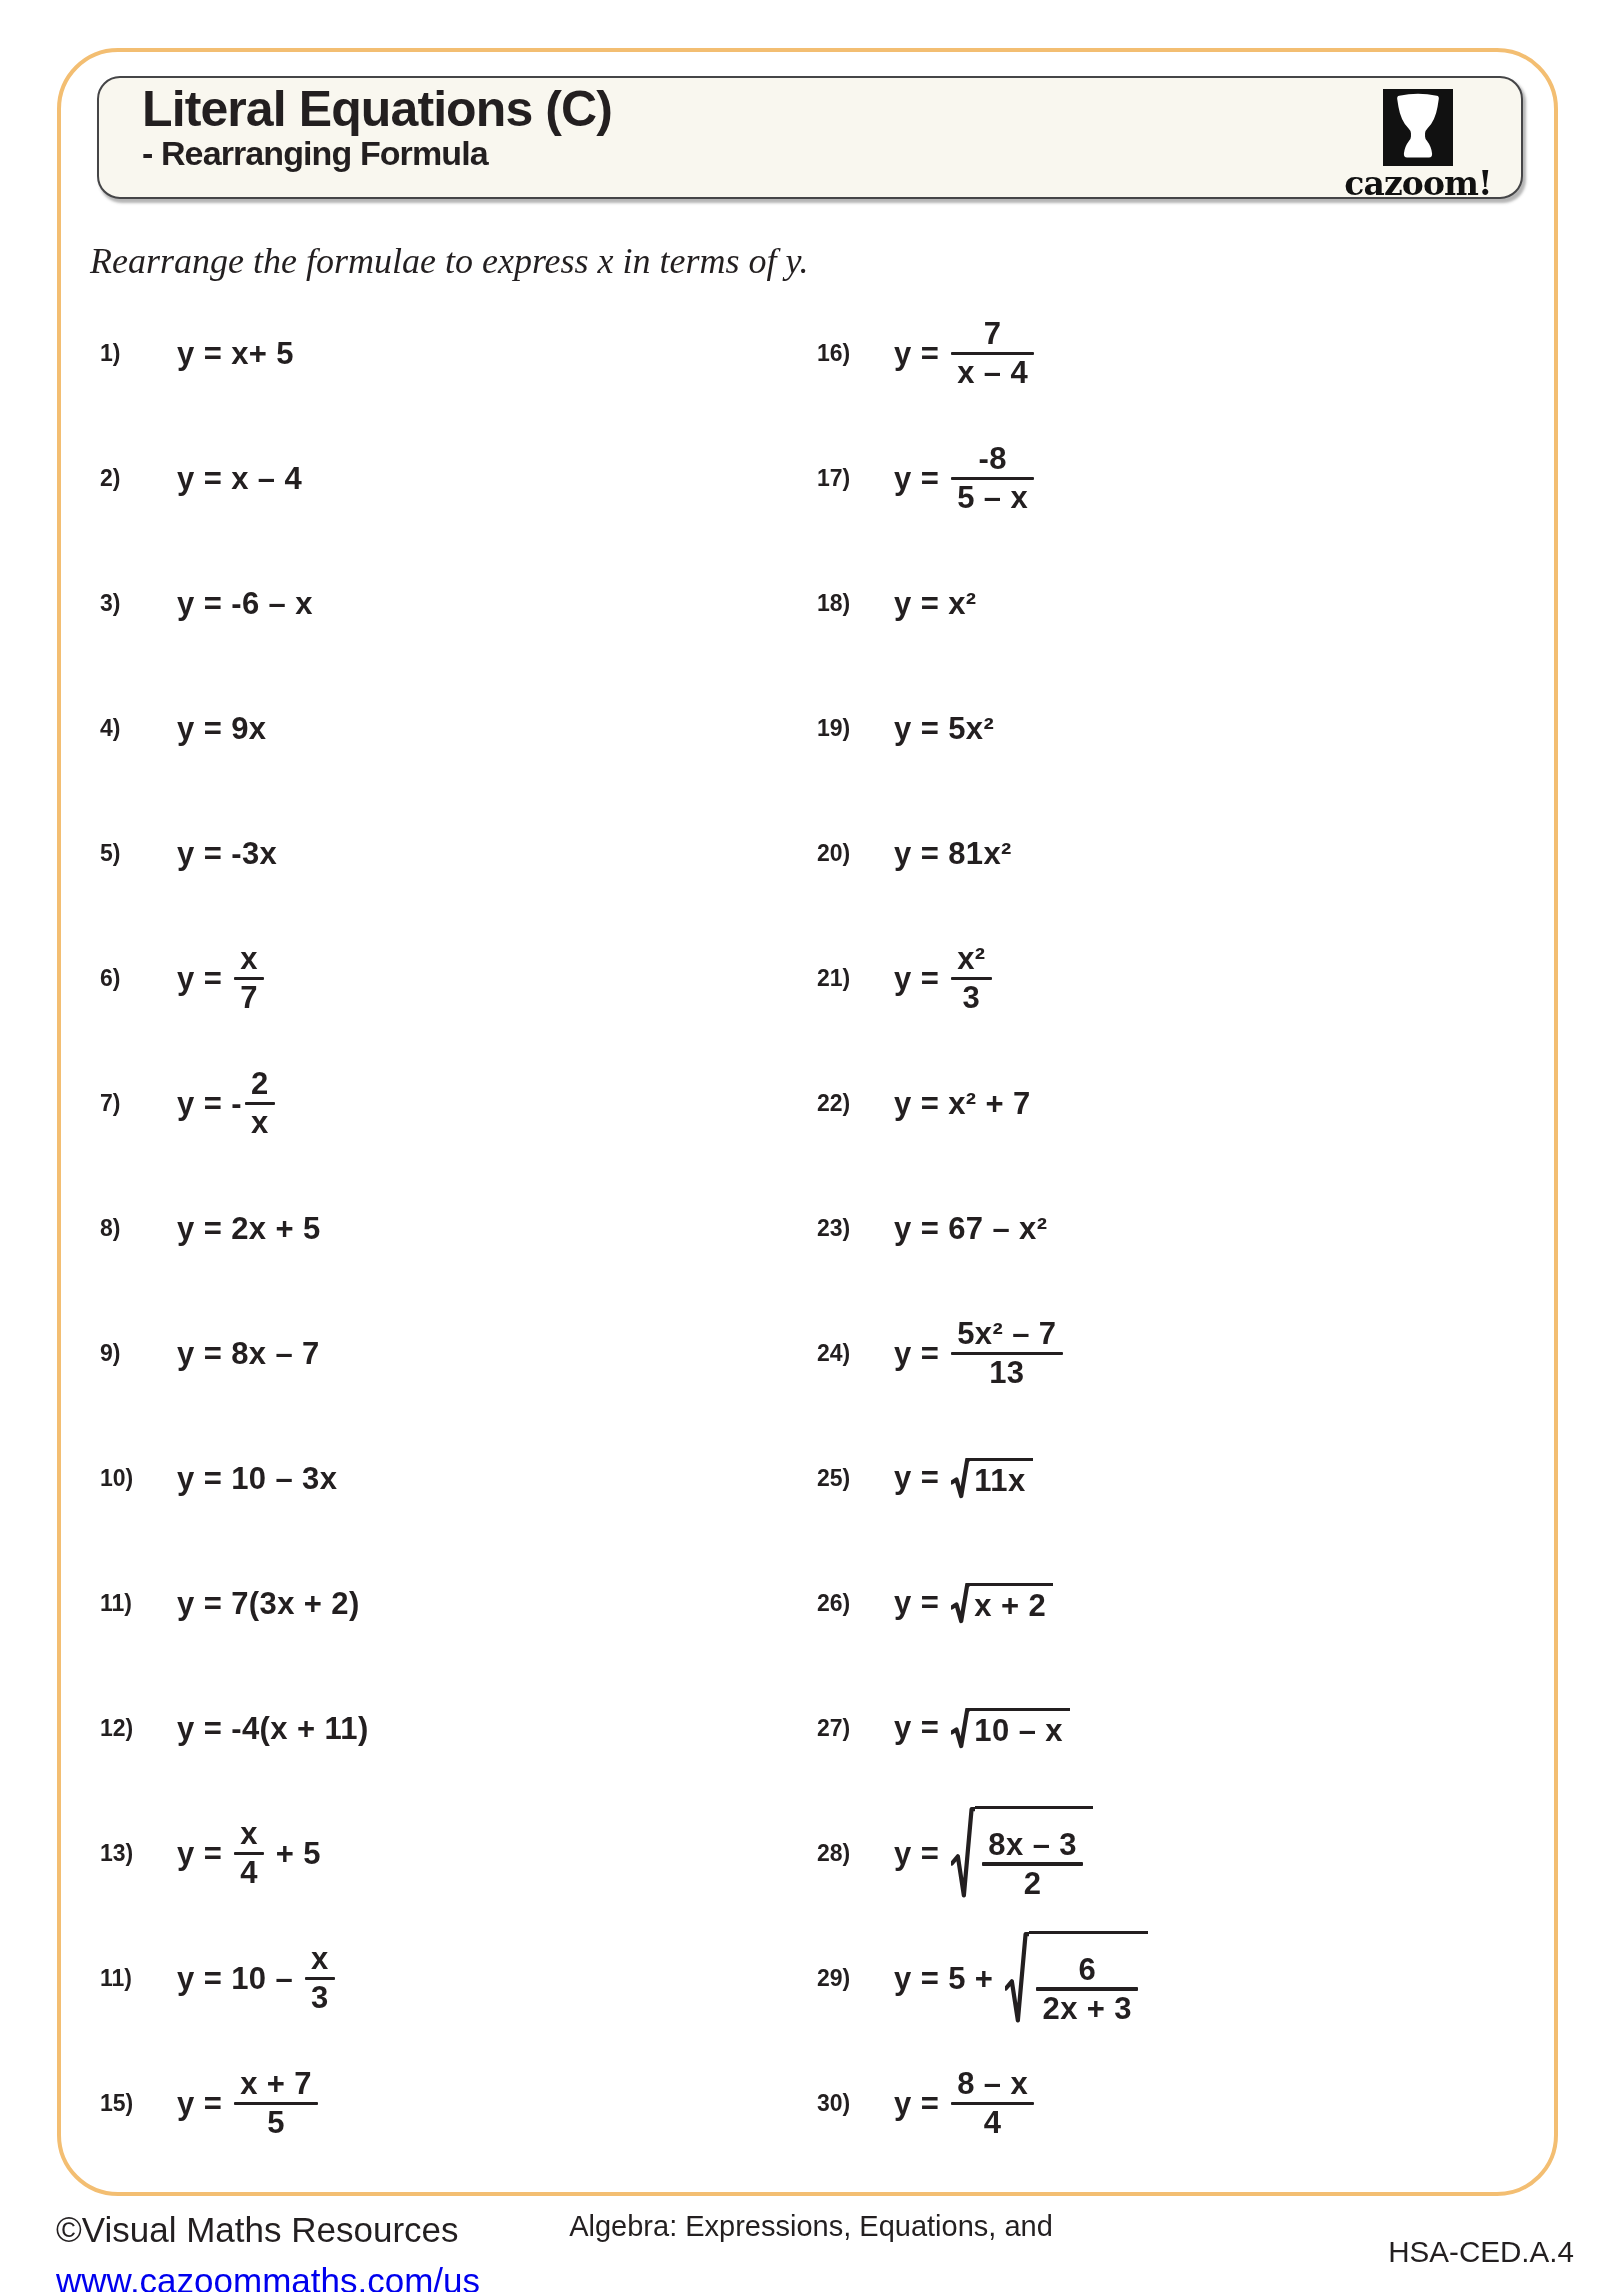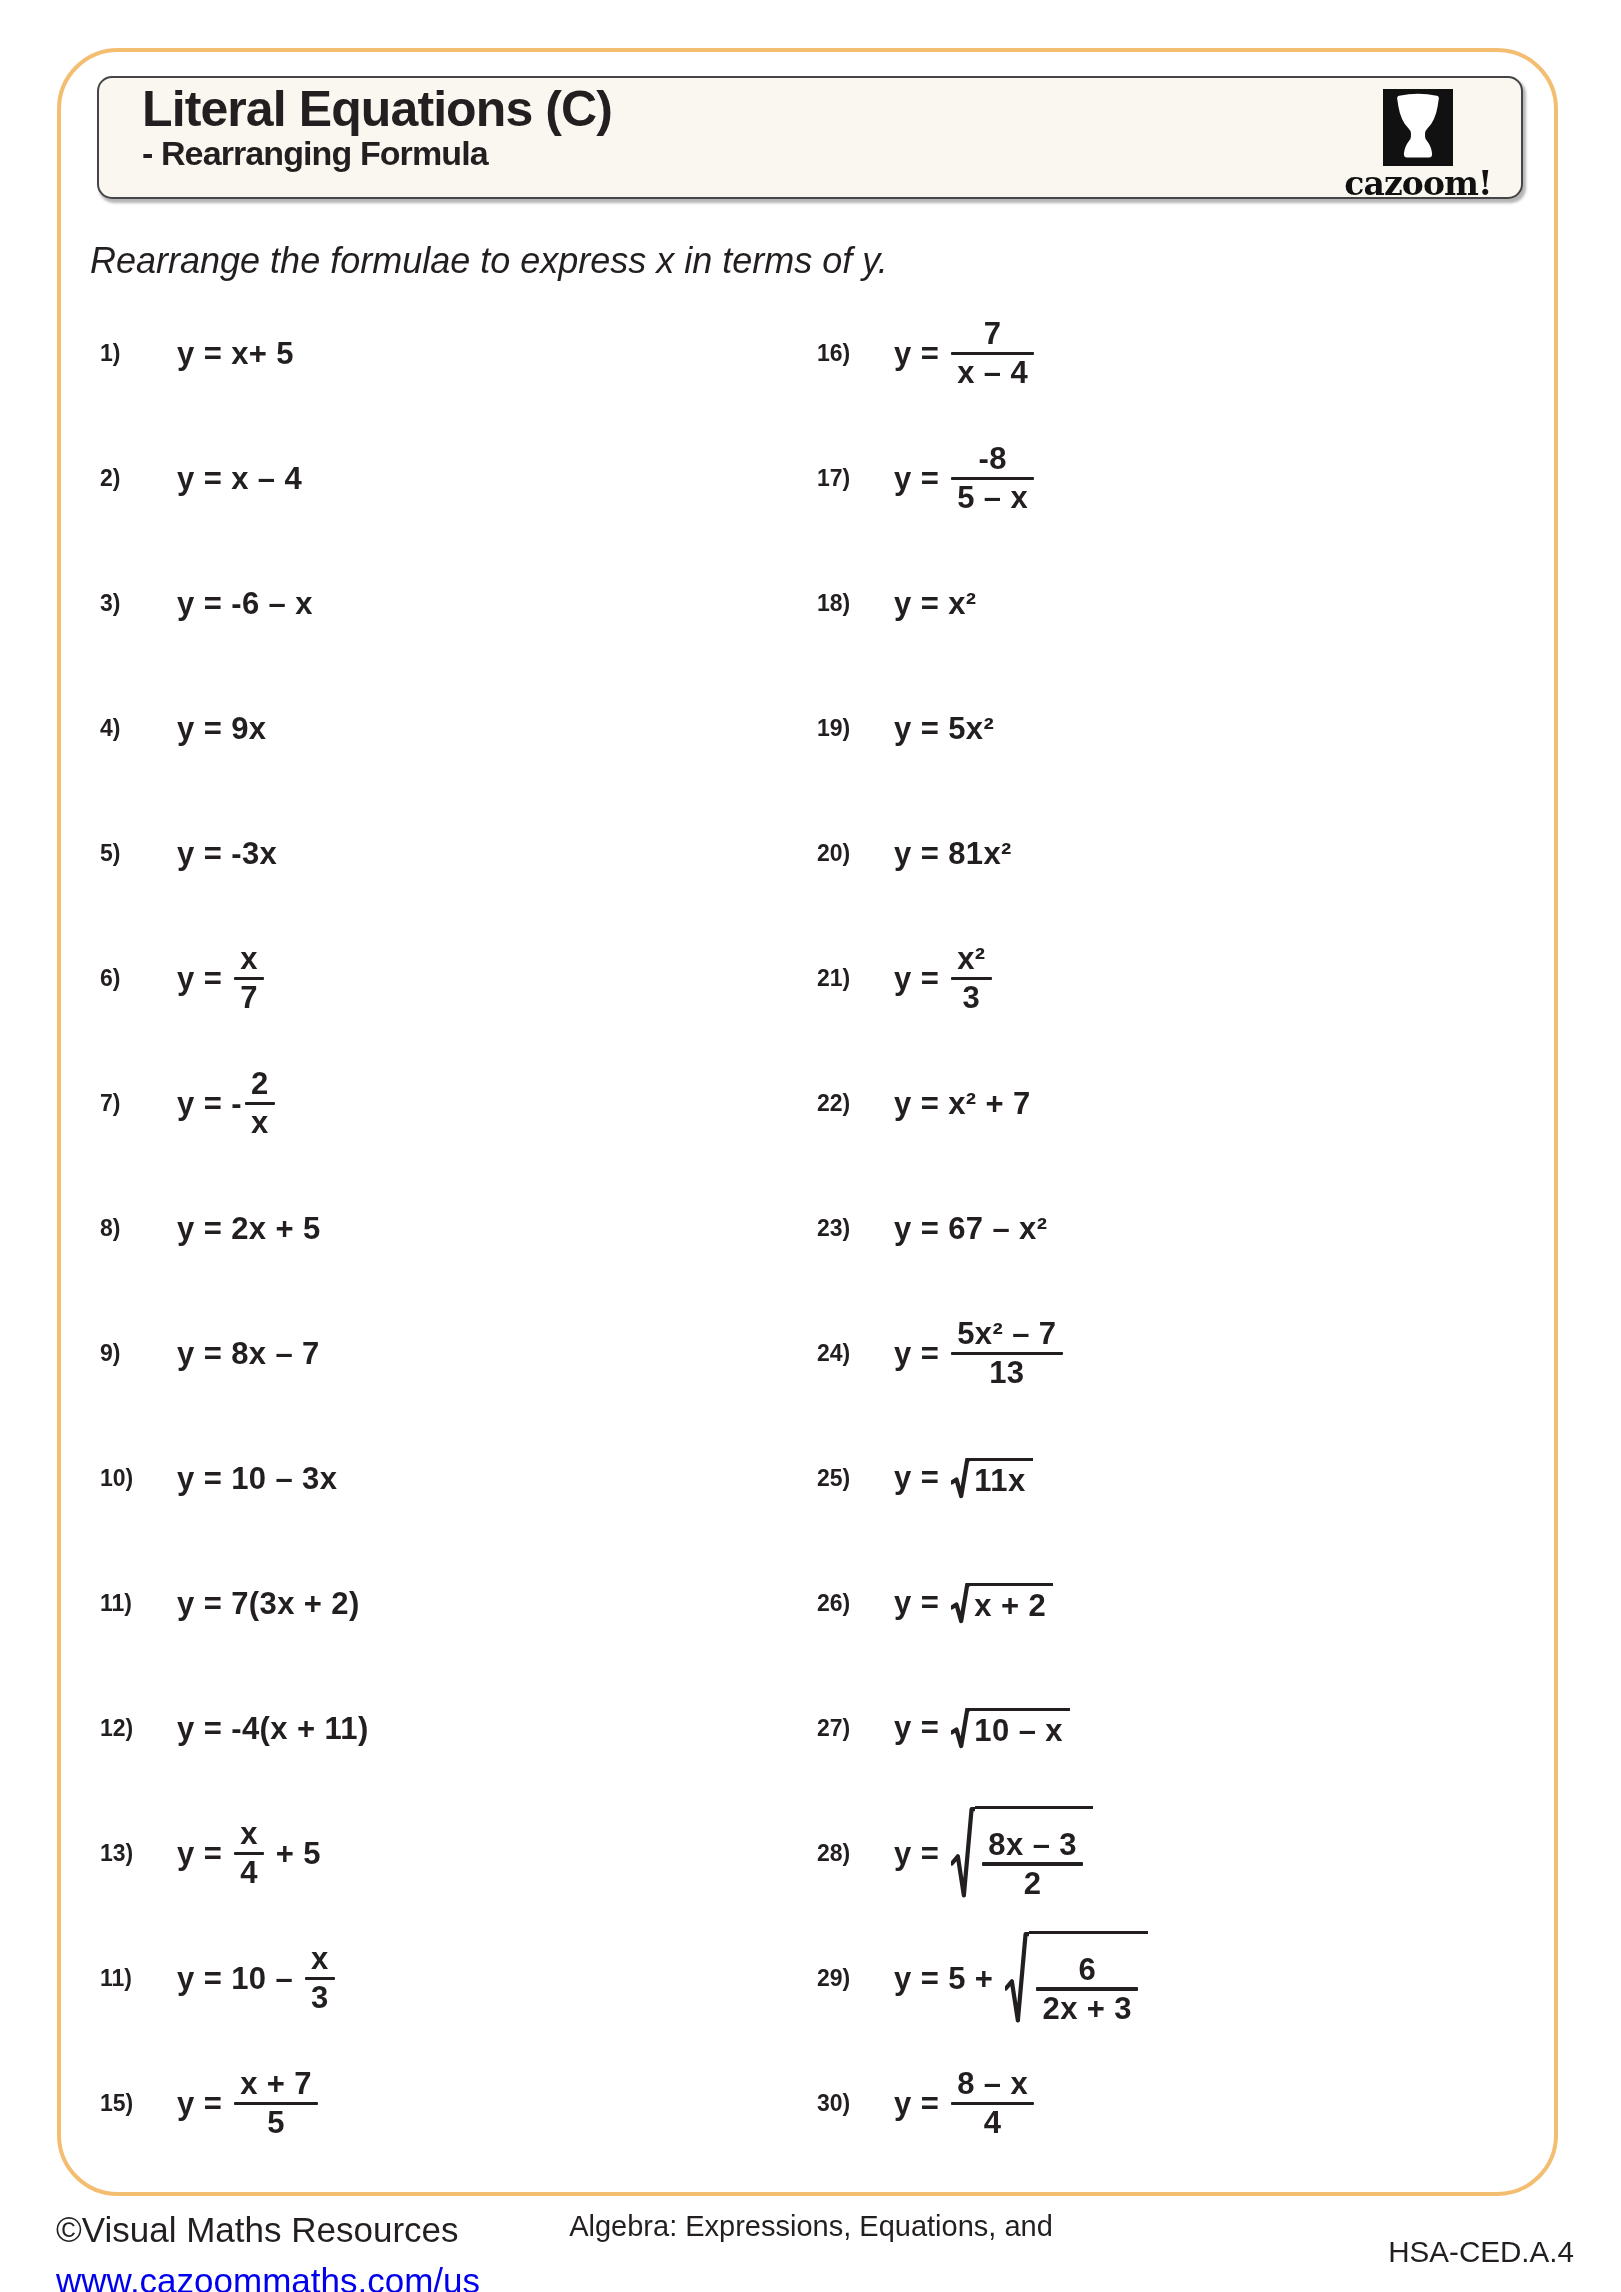--- a/index.html
+++ b/index.html
@@ -7,31 +7,31 @@
   body { font-family:"Liberation Sans", sans-serif; color:var(--text,#231F20); }
   .page { position:relative; width:1622px; height:2293px; background:#ffffff; overflow:hidden; }
 
   
   .page-border { position:absolute; left:57px; top:48px; width:1501px; height:2148px;
     border:4.5px solid var(--border-orange,#F3BE72); border-radius:61px; }
 
   
   .header-box { position:absolute; left:97px; top:76px; width:1426px; height:123px;
     background:var(--header-bg,#F9F7EF); border:2.7px solid var(--header-border,#454547);
-    border-radius:15px; box-shadow:2.7px 3.6px 2.7px rgba(90,90,90,0.45); }
+    border-radius:23px; box-shadow:2.7px 3.6px 2.7px rgba(90,90,90,0.45); }
   .titles { position:absolute; left:43px; top:3.6px; }
   .title { font-size:50px; font-weight:700; letter-spacing:-0.9px; line-height:1.08; }
   .subtitle { font-size:34px; font-weight:700; letter-spacing:-0.9px; line-height:1.0; }
   .logo { position:absolute; right:27px; top:10.7px; width:152px; display:flex; flex-direction:column; align-items:center; }
   .logo-rect { width:70px; height:77px; background:var(--logo-black,#111111); display:flex; align-items:center; justify-content:center; }
   .logo-rect svg { width:64px; height:72px; display:block; }
   .logo-text { margin-top:0.9px; font-family:"DejaVu Serif", serif; font-weight:700; font-size:33px; letter-spacing:-0.9px; color:#111; line-height:1; }
 
   
-  .instruction { position:absolute; left:90px; top:240px; font-family:Liberation Sans, sans-serif;
+  .instruction { position:absolute; left:90px; top:240px; font-family:Liberation Serif, serif;
     font-style:italic; font-size:36px; }
 
   
   .col { position:absolute; top:291px; }
   .col-left { left:100px; width:699px; }
   .col-right { left:817px; width:788px; }
   .qrow { height:125px; display:flex; align-items:center; }
   .qnum { flex:0 0 77px; width:77px; font-size:23px; font-weight:700; }
   .eq { display:inline-flex; align-items:center; font-size:31px; font-weight:700; letter-spacing:0.4px; }
   .eqt { white-space:pre; }

